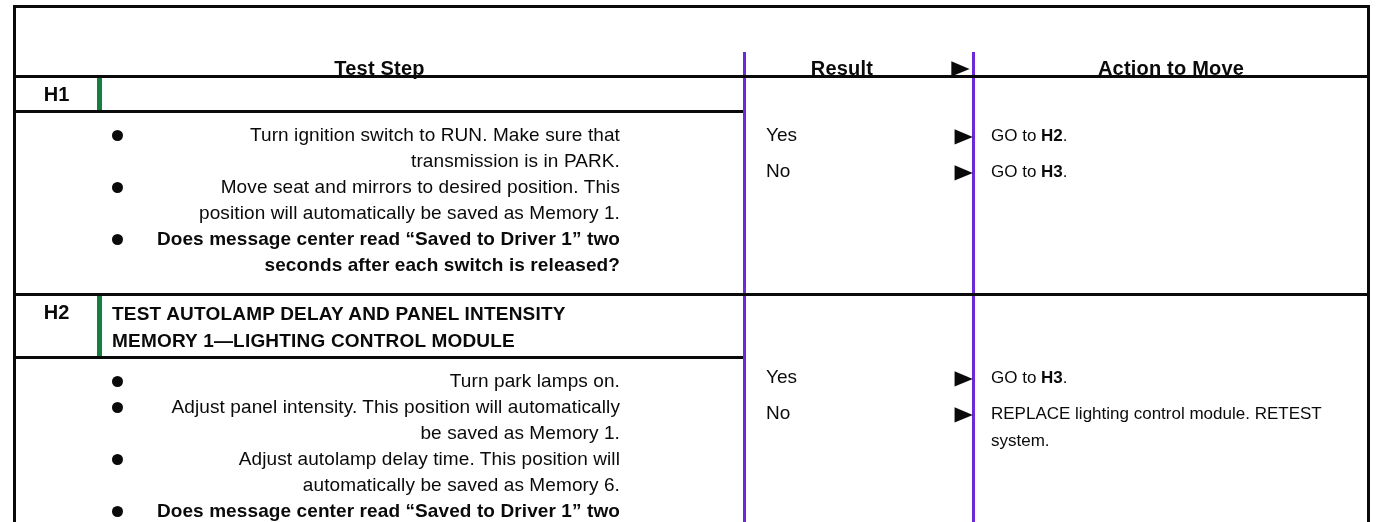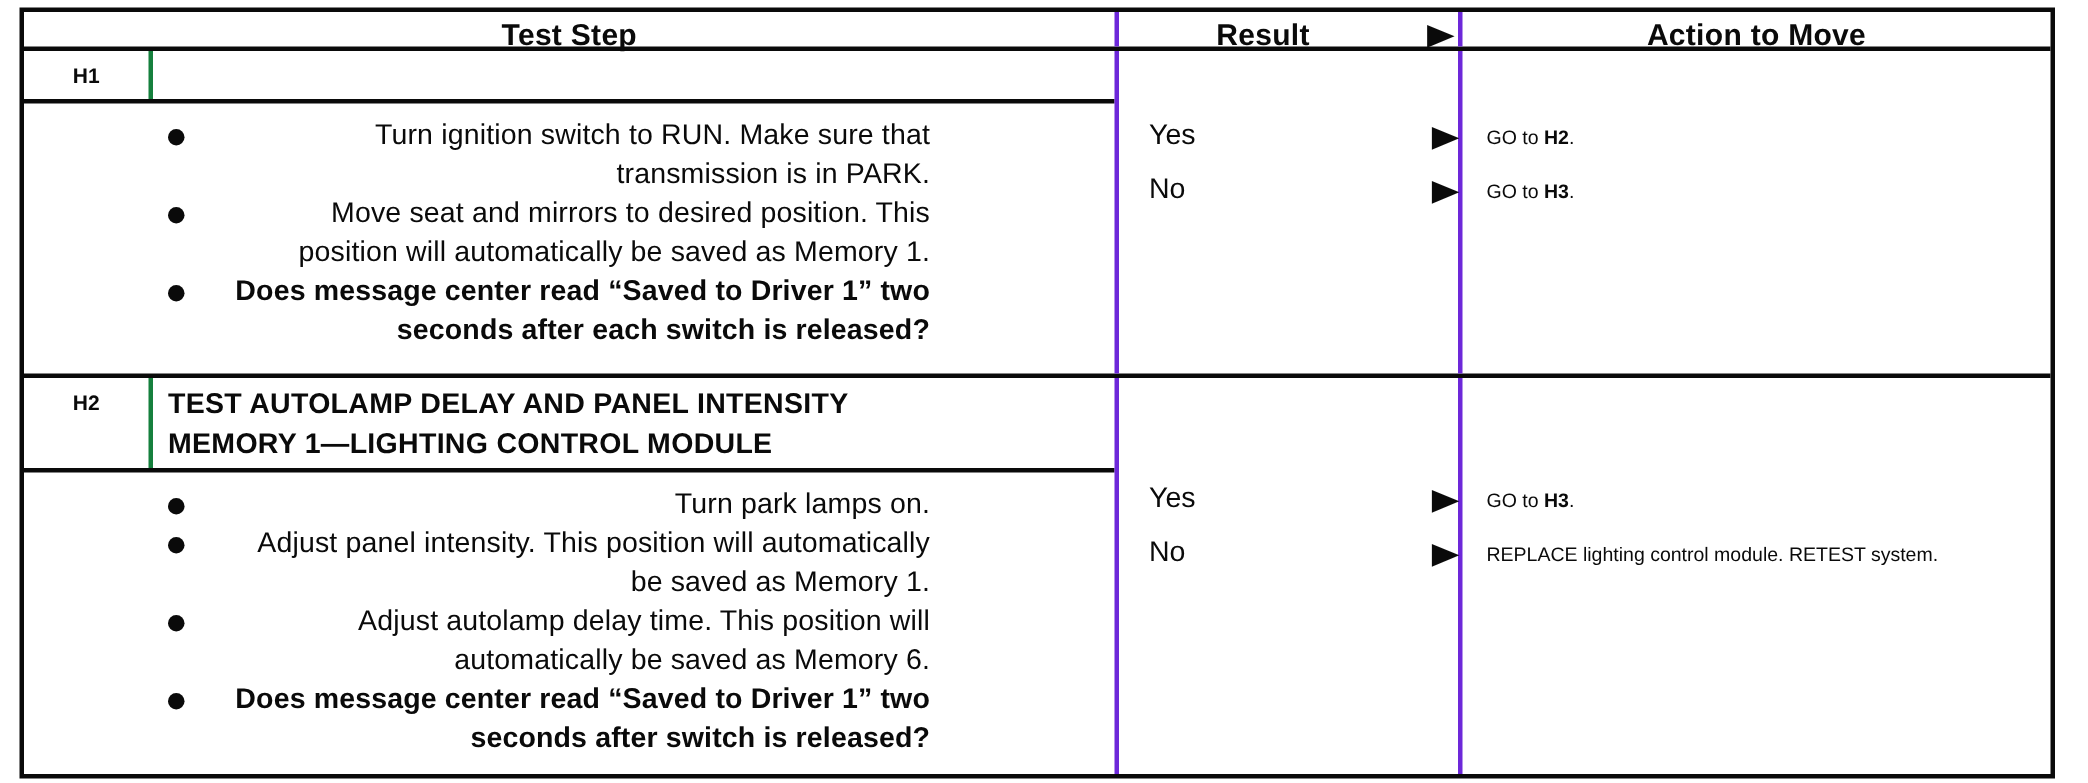--- a/index.html
+++ b/index.html
@@ -12,37 +12,37 @@
     position:absolute;left:13px;top:5px;width:1357px;min-height:497px;
     border:3px solid #0a0a0a;box-sizing:border-box;background:#fff;
   }
   .row{display:grid;grid-template-columns:727px 229px auto;}
   .cell{box-sizing:border-box;}
   .col2,.col3{border-left:3px solid #6d28d9;}
   
   .hdr{border-bottom:3px solid #0a0a0a;}
   .hdr .cell{
     font-weight:bold;font-size:20px;line-height:33px;height:23px;
-    text-align:center;letter-spacing:.2px;
+    text-align:center;letter-spacing:.2px;margin-top:44px;
   }
   .hdr .col2{position:relative;padding-right:34px;}
   .hdr .tri{position:absolute;right:2px;top:2px;}
   
   .tri{
     font-family:"DejaVu Sans",sans-serif;font-size:24px;line-height:26px;
     color:#0a0a0a;display:inline-block;transform:scaleY(.82);
   }
   
   .blk+.blk{border-top:3px solid #0a0a0a;}
   .blk0{min-height:215px;}
   .blk1{min-height:241px;}
   .step-head{display:flex;border-bottom:3px solid #0a0a0a;}
   .step-id{
-    width:86px;border-right:3px solid #15803d;box-sizing:border-box;
-    text-align:center;font-weight:bold;font-size:14px;line-height:25px;
+    width:86px;border-right:5px solid #15803d;box-sizing:border-box;
+    text-align:center;font-weight:bold;font-size:20px;line-height:25px;
     padding:4px 0 3px 0;flex:0 0 86px;
   }
   .step-title{
     font-weight:bold;font-size:19px;line-height:27px;
     padding:4px 10px 2px 10px;max-width:500px;letter-spacing:.2px;
   }
   .bullets{margin:0;padding:9px 0 10px 94px;list-style:none;text-align:right;}
   .bullets li{
     position:relative;padding-left:40px;margin:0;
     font-size:19px;line-height:26px;max-width:470px;letter-spacing:.1px;
@@ -54,21 +54,21 @@
   .bullets li.bold{font-weight:bold;}
   
   .blk0 .padtop{padding-top:44px;}
   .blk1 .padtop{padding-top:68px;}
   .res-row{
     display:flex;justify-content:space-between;align-items:flex-start;
     min-height:36px;padding-left:20px;font-size:19px;line-height:26px;
   }
   .res-row .tri{margin-right:-1px;}
   .act-row{
-    min-height:36px;padding-left:16px;font-size:13px;line-height:27px;
+    min-height:36px;padding-left:16px;font-size:17px;line-height:27px;
     max-width:360px;
   }
   .b{font-weight:bold;}
 </style>
 </head>
 <body>
 
 <div class="tbl">
 
   <div class="row hdr">

